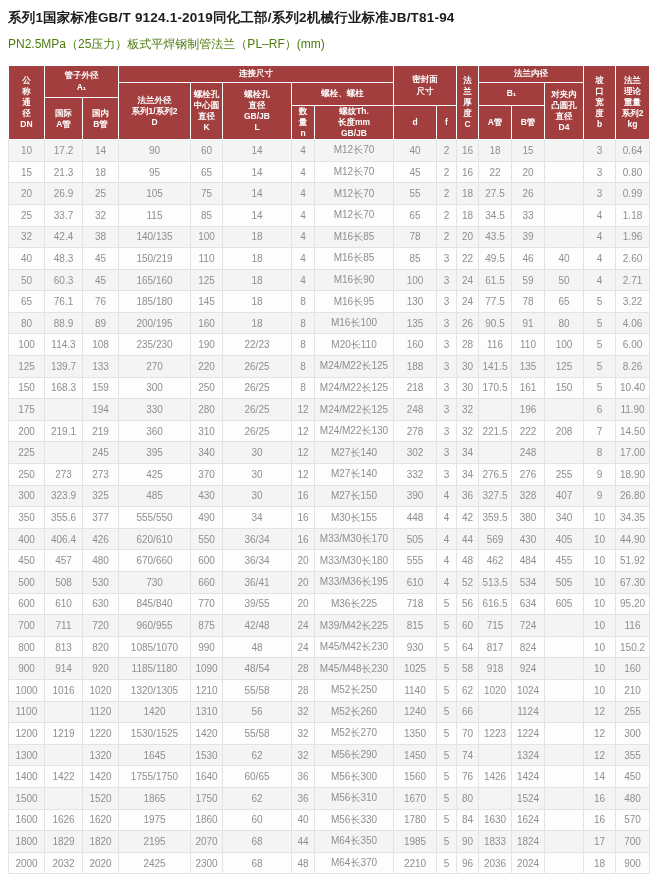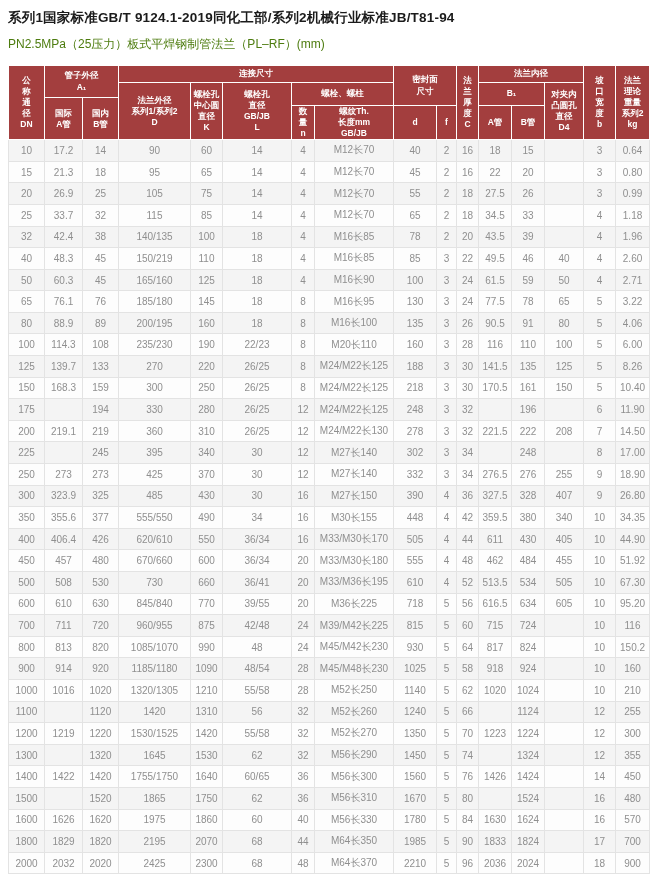--- a/index.html
+++ b/index.html
@@ -492,21 +492,21 @@
       <td>406.4</td>
       <td>426</td>
       <td>620/610</td>
       <td>550</td>
       <td>36/34</td>
       <td>16</td>
       <td>M33/M30长170</td>
       <td>505</td>
       <td>4</td>
       <td>44</td>
-      <td>611</td>
+      <td>569</td>
       <td>430</td>
       <td>405</td>
       <td>10</td>
       <td>44.90</td>
     </tr>
         <tr>
       <td>450</td>
       <td>457</td>
       <td>480</td>
       <td>670/660</td>

